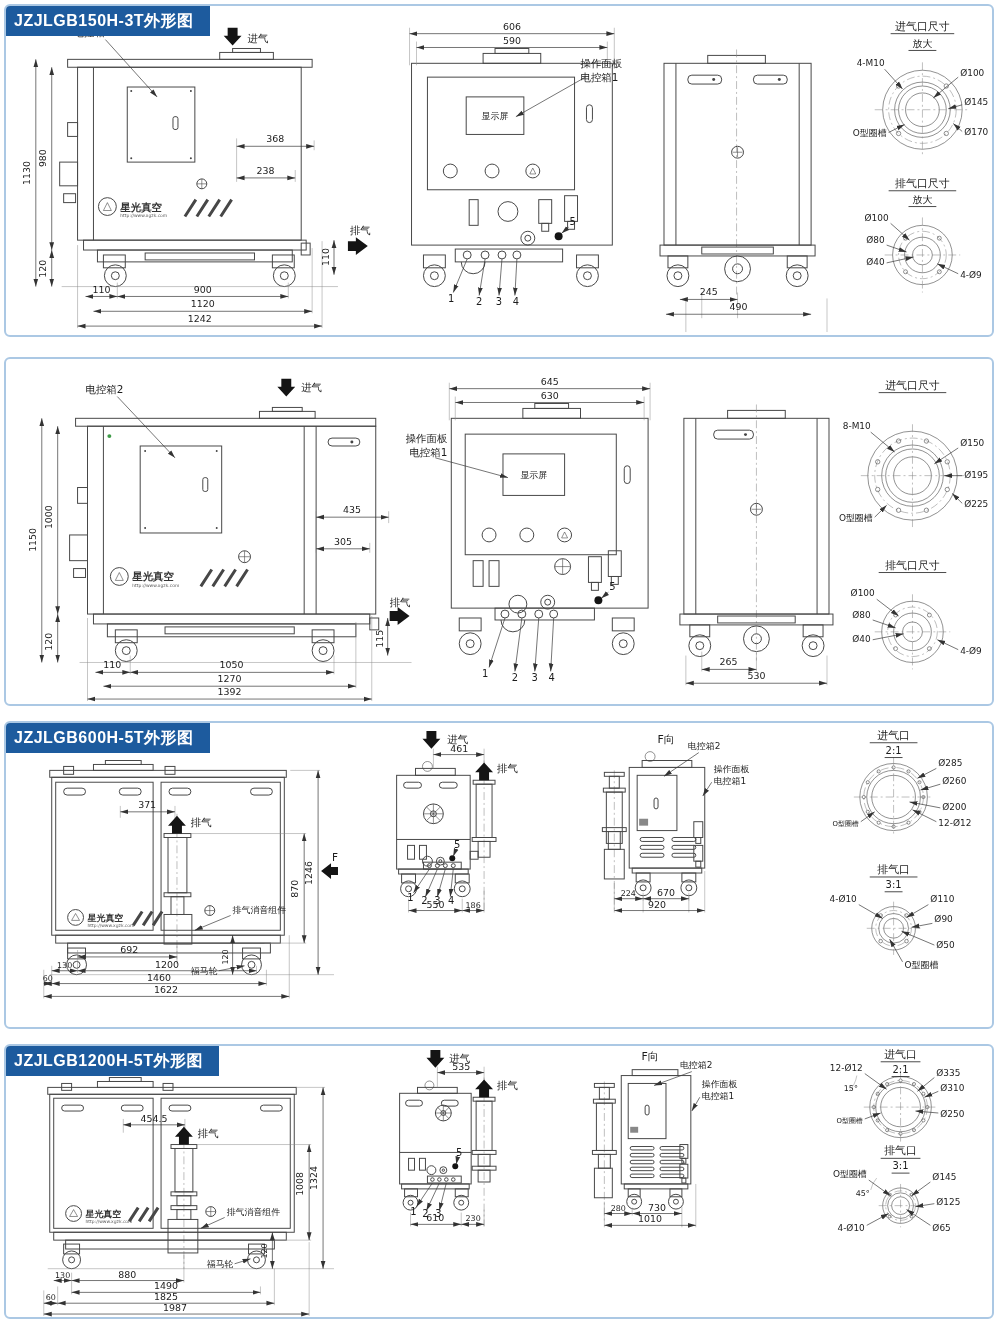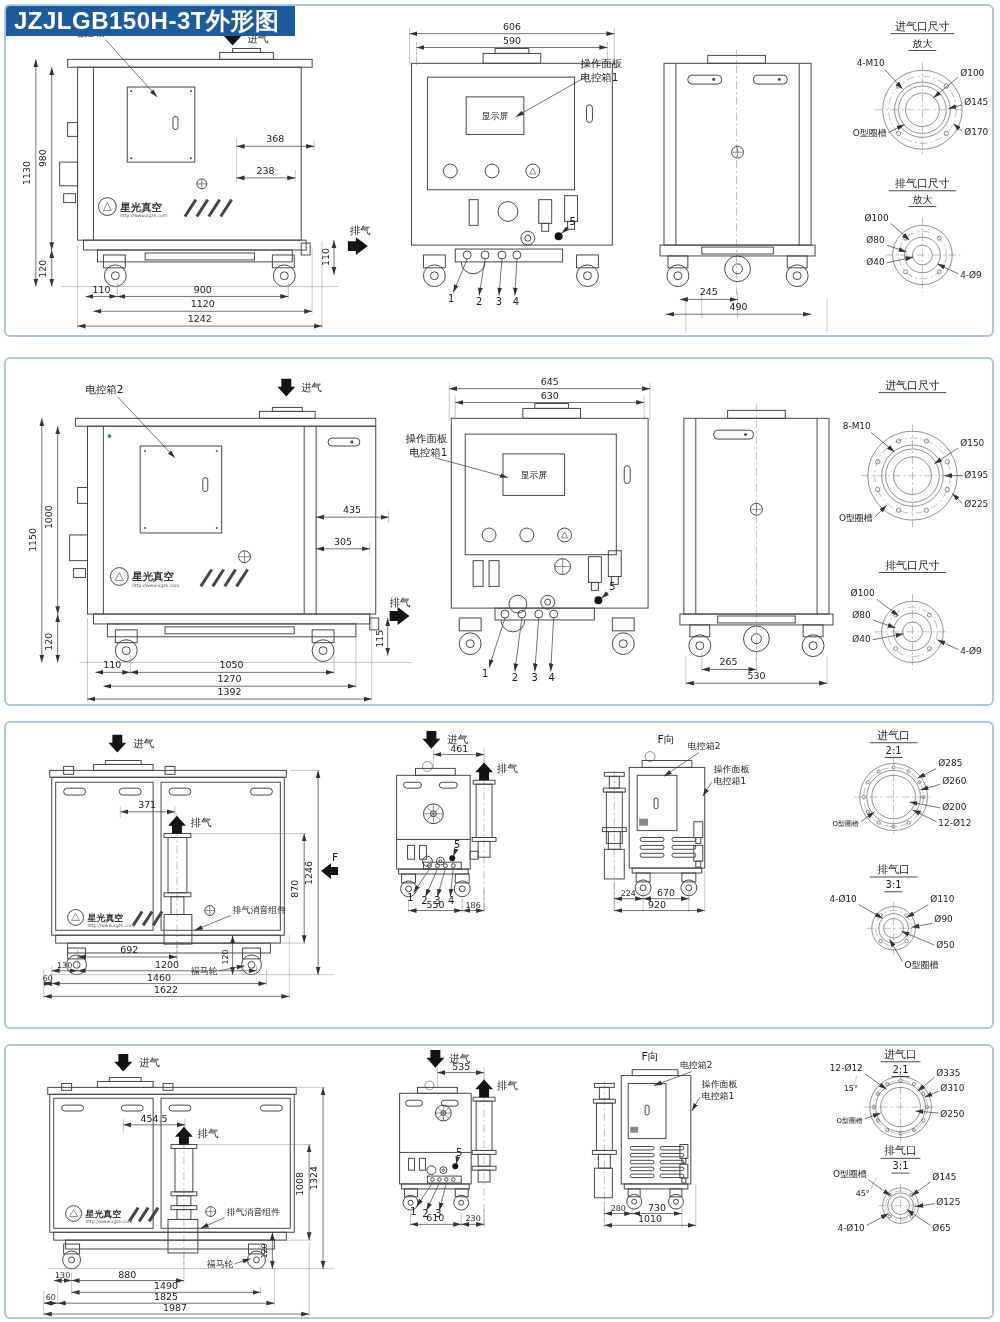--- a/index.html
+++ b/index.html
@@ -1,19 +1,19 @@
 <!DOCTYPE html>
 <html><head>
 <meta charset="utf-8">
 <style>
 html,body{margin:0;padding:0;background:#fff}
 body{width:1000px;height:1322px;position:relative;font-family:"Liberation Sans",sans-serif}
 .page{position:absolute;inset:0;background:#fff}
 .panel{position:absolute;left:4px;width:990px;border:2px solid #abc8e4;border-radius:6px;background:#fff;box-sizing:border-box;overflow:hidden}
-.ptitle{position:absolute;top:0;left:0;background:#1d5b9e;color:#fff;font-weight:bold;font-size:24px;line-height:25px;padding:2px 16px 3px 8px;letter-spacing:.5px;font-family:"Liberation Sans",sans-serif}
+.ptitle{position:absolute;top:0;left:0;background:#1d5b9e;color:#fff;font-weight:bold;font-size:16px;line-height:25px;padding:2px 16px 3px 8px;letter-spacing:.5px;font-family:"Liberation Sans",sans-serif}
 svg{position:absolute;top:0;left:0}
 svg text{font-family:"DejaVu Sans",sans-serif;fill:#1c1c1c}
 .td{font-size:9.5px;text-anchor:middle}
 .t8{font-size:8px;text-anchor:middle}
 .lbl{font-size:10.5px;text-anchor:start}
 .lble{font-size:10.5px;text-anchor:end}
 .det{font-size:9px;text-anchor:start}
 .dete{font-size:9px;text-anchor:end}
 .d7{font-size:7px;text-anchor:end}
 .ttl{font-size:11px;text-anchor:middle}
@@ -725,20 +725,21 @@
           <line x1="902" y1="242" x2="889" y2="219"></line>
 </g>
 <text class="ttl" x="893" y="152">排气口</text>
 <text class="num" x="893" y="167">3:1</text>
 <text class="dete" x="856" y="181">4-Ø10</text>
 <text class="det" x="930" y="181">Ø110</text>
 <text class="det" x="934" y="202">Ø90</text>
 <text class="det" x="936" y="228">Ø50</text>
 <text class="det" x="904" y="248">O型圈槽</text>
 </svg>
+<div class="ptitle">JZJLGB600H-5T外形图</div>
 </section>
 
 <section class="panel" style="top:1044px;height:275px">
 <svg width="986" height="271" viewBox="0 0 992 275" preserveAspectRatio="none">
 <defs>
           <marker id="m3" markerWidth="9" markerHeight="6" refX="8" refY="3" orient="auto-start-reverse" markerUnits="userSpaceOnUse">
             <path d="M0,0.6 L8,3 L0,5.4 Z" fill="#333"></path>
           </marker>
         </defs>
 <g class="s">
@@ -986,15 +987,16 @@
 </g>
 <text class="ttl" x="900" y="110">排气口</text>
 <text class="num" x="900" y="125">3:1</text>
 <text class="dete" x="866" y="133">O型圈槽</text>
 <text class="t8" x="862" y="152">45°</text>
 <text class="det" x="932" y="136">Ø145</text>
 <text class="det" x="936" y="161">Ø125</text>
 <text class="det" x="932" y="188">Ø65</text>
 <text class="dete" x="864" y="188">4-Ø10</text>
 </svg>
+<div class="ptitle">JZJLGB1200H-5T外形图</div>
 </section>
 
 </div>
 
 </body></html>

